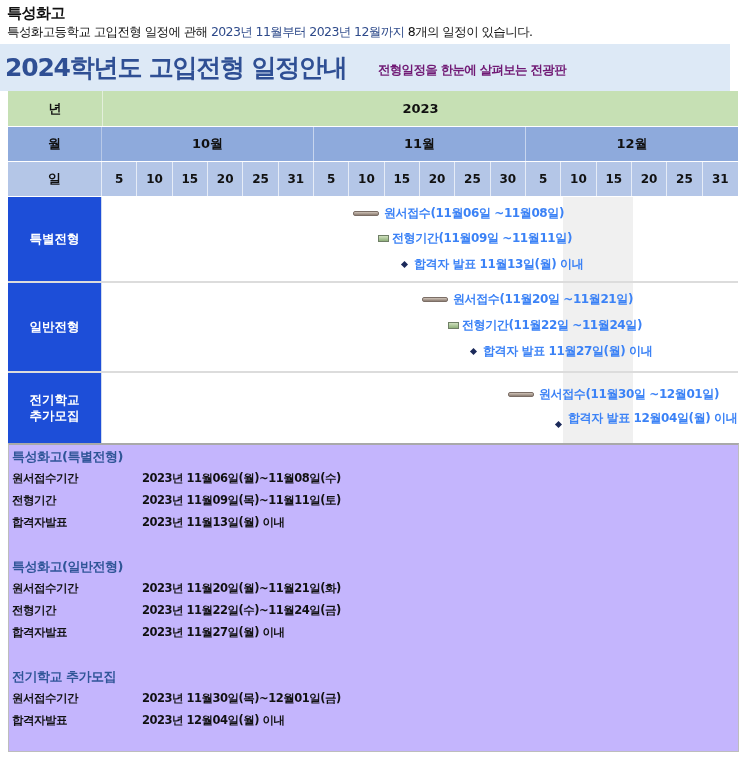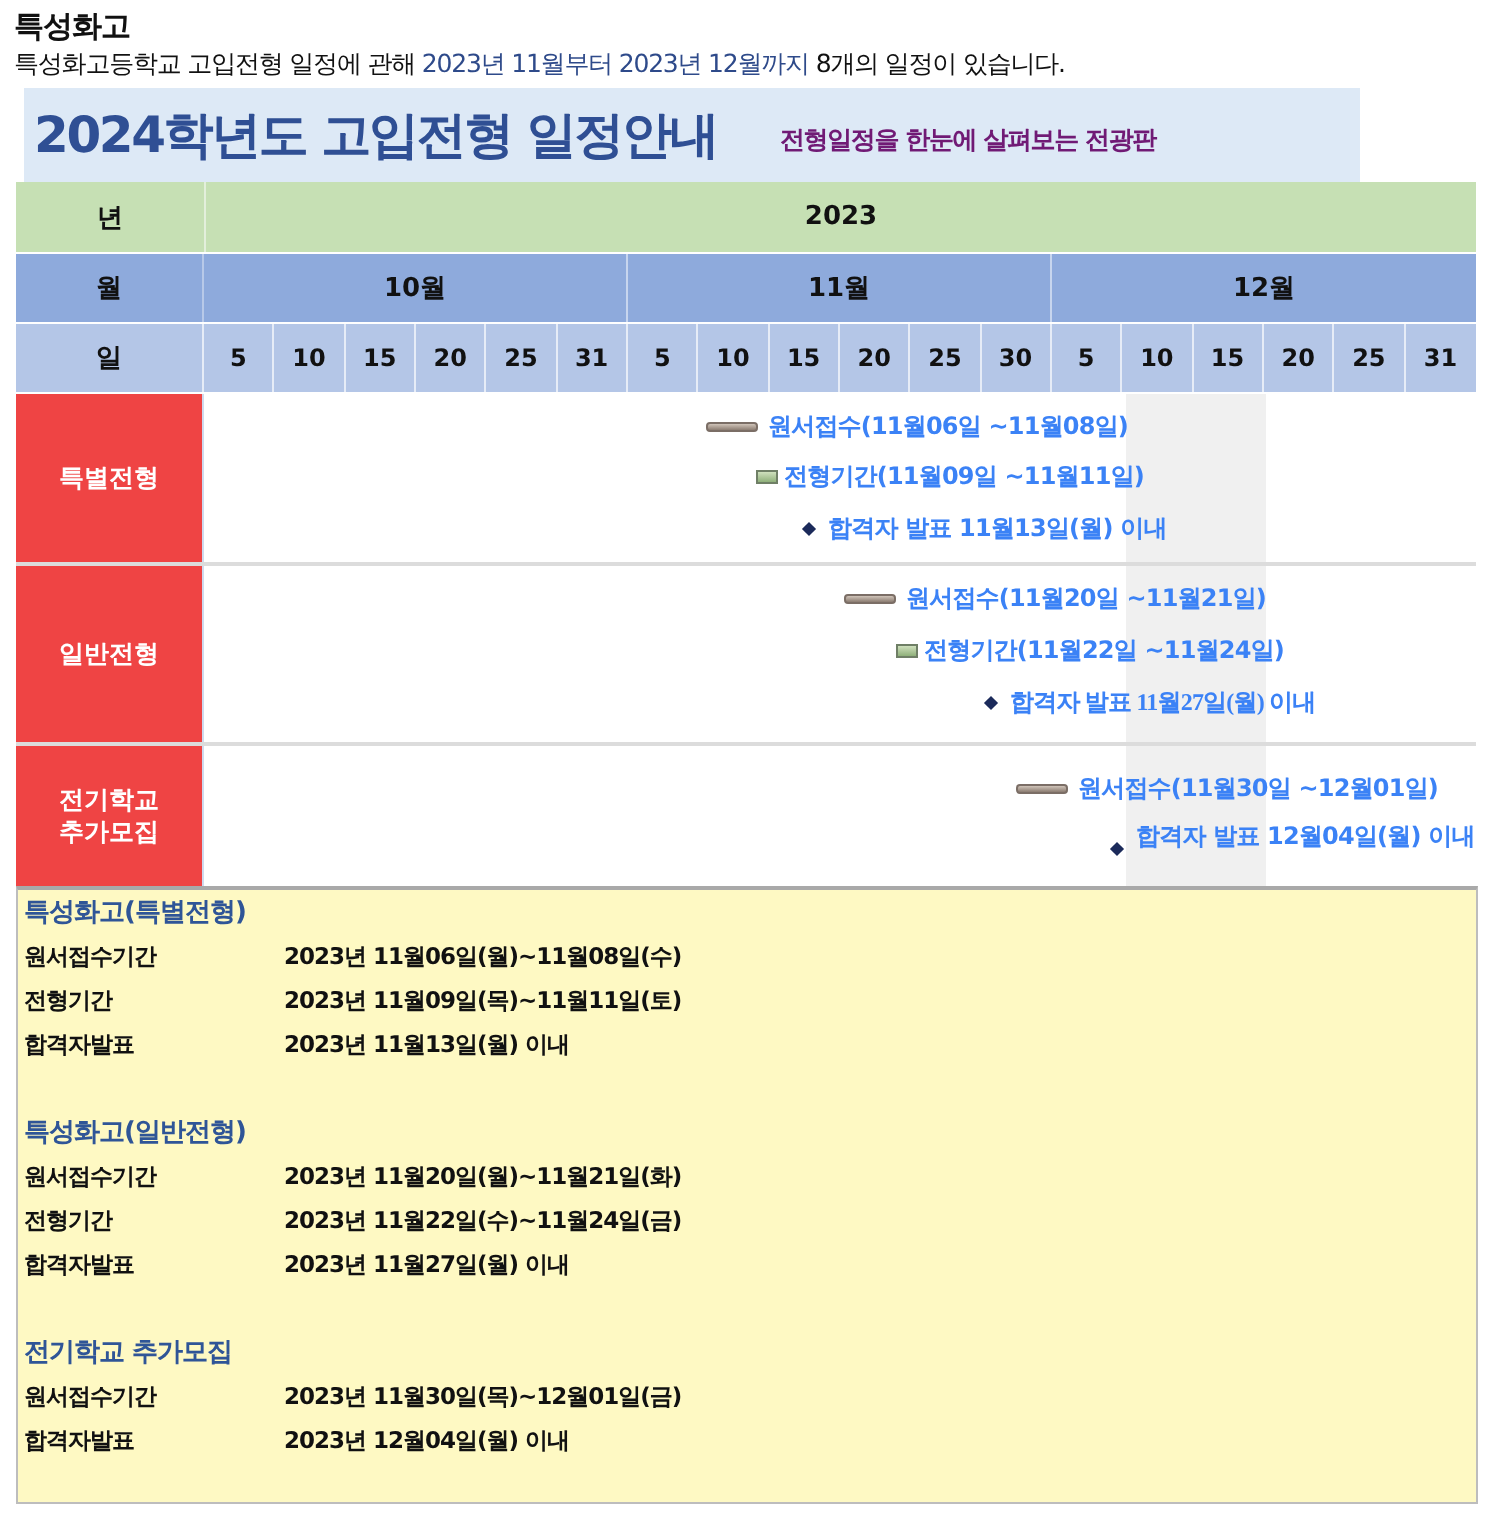--- a/index.html
+++ b/index.html
@@ -3,51 +3,51 @@
 <meta charset="utf-8">
 <style>
   * { box-sizing: border-box; margin: 0; padding: 0; }
   html, body { width: 745px; height: 757px; background: #ffffff; overflow: hidden; }
   body { font-family: "DejaVu Sans", "Liberation Sans", sans-serif; color: #111; position: relative; }
 
   .page-title { position: absolute; left: 7px; top: 4px; font-size: 15px; font-weight: bold; letter-spacing: -0.5px; }
   .summary { position: absolute; left: 7px; top: 24px; font-size: 12.5px; letter-spacing: -0.6px; white-space: nowrap; }
   .summary .hl { color: #2e4a8a; }
 
-  .banner { position: absolute; left: 12px; top: 44px; width: 668px; height: 47px; background: #dde9f6; }
+  .banner { position: absolute; left: 0; top: 44px; width: 730px; height: 47px; background: #dde9f6; }
   .banner-title { position: absolute; left: 5px; top: 7px; font-size: 25px; font-weight: bold; color: #2f4f94; letter-spacing: -1.2px; white-space: nowrap; }
   .banner-sub { position: absolute; left: 378px; top: 18px; font-size: 12.5px; font-weight: bold; color: #701a75; letter-spacing: -0.7px; white-space: nowrap; }
 
   .grid-row { position: absolute; left: 8px; width: 730px; display: flex; }
   .label-cell { width: 94px; display: flex; align-items: center; justify-content: center; font-weight: bold; font-size: 13px; color: #111; text-align: center; }
   .row-year { top: 91px; height: 35px; background: #c6e0b4; }
   .row-year .span { flex: 1; display: flex; align-items: center; justify-content: center; font-weight: bold; font-size: 13px; border-left: 1px solid #e3efdb; }
   .row-month { top: 127px; height: 34px; background: #8eaadc; }
   .row-month .label-cell { border-right: 1px solid #b8c9e8; }
   .month-cell { width: 212px; display: flex; align-items: center; justify-content: center; font-weight: bold; font-size: 13px; border-right: 1px solid #c7d5ee; }
   .month-cell:last-child { border-right: none; }
   .row-day { top: 162px; height: 34px; background: #b4c6e7; }
   .row-day .label-cell { border-right: 1px solid #e6ecf7; }
   .day-cell { width: 35.33px; display: flex; align-items: center; justify-content: center; font-weight: bold; font-size: 12px; border-right: 1px solid #e6ecf7; }
   .day-cell:last-child { border-right: none; }
 
   .gantt { position: absolute; left: 8px; top: 197px; width: 730px; height: 246px; }
   .highlight-col { position: absolute; left: 555px; top: 0; width: 70px; height: 246px; background: #f0f0f0; }
   .track { position: absolute; left: 0; width: 730px; border-bottom: 2px solid #dcdcdc; }
-  .track .label-cell { position: absolute; left: 0; top: 0; height: 100%; background: #ef4444; color: #ffffff; font-weight: bold; font-size: 12.5px; line-height: 16px; border-right: 1px solid #cfdaee; }
+  .track .label-cell { position: absolute; left: 0; top: 0; height: 100%; background: #1d4ed8; color: #ffffff; font-weight: bold; font-size: 12.5px; line-height: 16px; border-right: 1px solid #cfdaee; }
   .track.t1 { top: 0; height: 86px; }
   .track.t2 { top: 86px; height: 90px; }
   .track.t3 { top: 176px; height: 70px; border-bottom: none; }
 
   .evt { position: absolute; display: flex; align-items: center; white-space: nowrap; font-size: 12px; font-weight: bold; color: #3b82f6; letter-spacing: -0.4px; height: 16px; }
   .bar-apply { display: inline-block; width: 26px; height: 5px; background: linear-gradient(#cfc3b8, #8c7d72); border-radius: 2px; margin-right: 5px; border: 1px solid #7b6e66; }
   .bar-exam { display: inline-block; width: 11px; height: 7px; background: linear-gradient(#cfe0bd, #8fb07a); border: 1px solid #6f7f66; margin-right: 3px; }
   .diamond { display: inline-block; width: 5px; height: 5px; background: #1b2a5a; transform: rotate(45deg); margin-right: 7px; margin-left: 1px; }
 
-  .details { position: absolute; left: 8px; top: 443px; width: 731px; height: 309px; background: #fef9c3; border: 1px solid #bdbdbd; border-top: 2px solid #a9a9a9; }
+  .details { position: absolute; left: 8px; top: 443px; width: 731px; height: 309px; background: #c4b5fd; border: 1px solid #bdbdbd; border-top: 2px solid #a9a9a9; }
   .group { position: absolute; left: 3px; }
   .group-title { font-size: 13px; font-weight: bold; color: #2f5597; letter-spacing: -0.5px; height: 20px; line-height: 20px; }
   .drow { display: flex; height: 22px; align-items: center; font-size: 11.5px; font-weight: bold; color: #111; letter-spacing: -0.5px; }
   .drow .dlabel { width: 130px; }
   .g1 { top: 2px; }
   .g2 { top: 112px; }
   .g3 { top: 222px; }
 </style>
 </head>
 <body>
@@ -116,21 +116,21 @@
   <div class="track t2">
     <div class="label-cell">일반전형</div>
     <div class="evt" style="left:414px; top:8px;">
       <span class="bar-apply"></span>
       <span>원서접수(11월20일 ~11월21일)</span>
     </div>
     <div class="evt" style="left:440px; top:34px;">
       <span class="bar-exam"></span>
       <span>전형기간(11월22일 ~11월24일)</span>
     </div>
-    <div class="evt" style="left:484px; top:60px;font-family:Liberation Serif, serif;">
+    <div class="evt" style="left:462px; top:60px;">
       <span class="diamond"></span>
       <span>합격자 발표 11월27일(월) 이내</span>
     </div>
   </div>
 
   <div class="track t3">
     <div class="label-cell">
       <span><span>전기학교</span><br><span>추가모집</span></span>
     </div>
     <div class="evt" style="left:500px; top:13px;">

